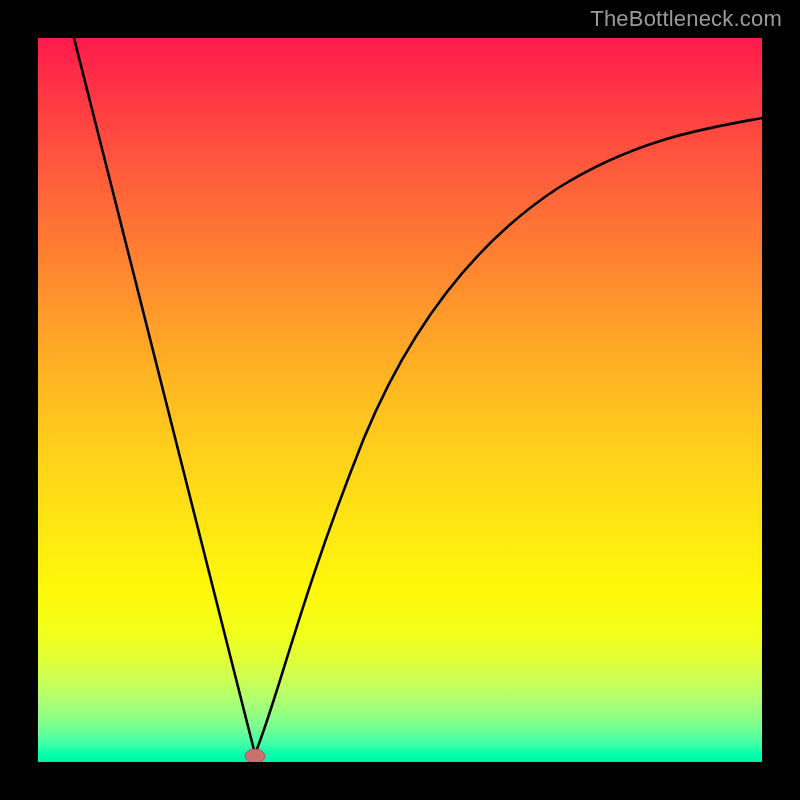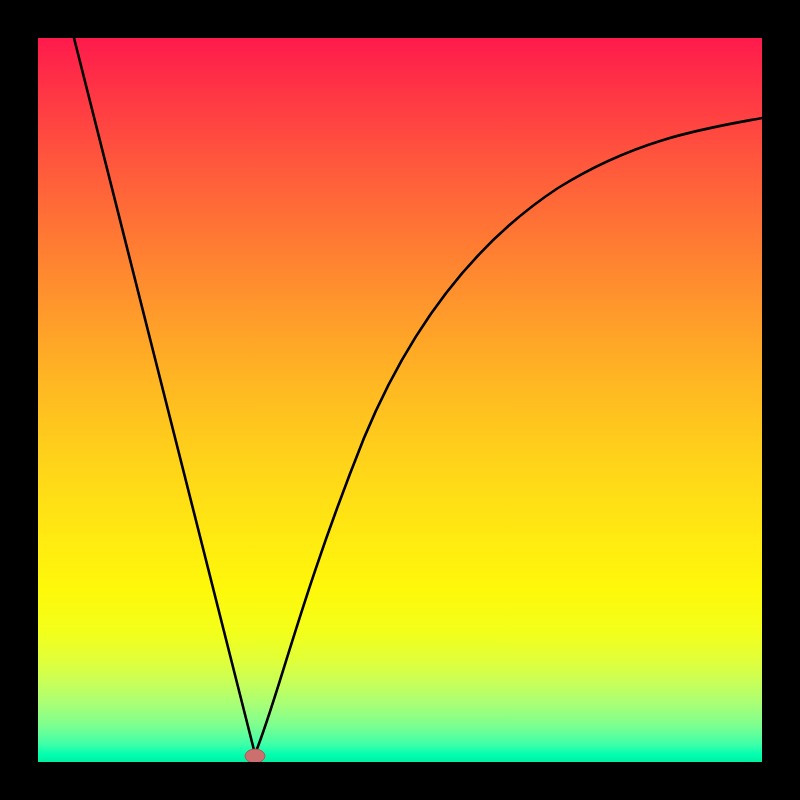--- a/index.html
+++ b/index.html
@@ -77,13 +77,14 @@
     <svg class="curve" width="724" height="724" viewBox="0 0 724 724">
       <path d="M 36 0 L 217 716" stroke="#000" stroke-width="2.6" fill="none" stroke-linecap="round"></path>
       <path d="M 217 716
                C 240 660, 262 560, 326 400
                C 380 270, 450 196, 520 150
                C 600 100, 670 90, 724 80" stroke="#000" stroke-width="2.6" fill="none" stroke-linecap="round"></path>
       <ellipse cx="217" cy="718" rx="10" ry="7" fill="#cc6f6f" stroke="#b25858" stroke-width="1"></ellipse>
     </svg>
   </div>
 
+  <div class="watermark">TheBottleneck.com</div>
 </div>
 
 </body></html>

